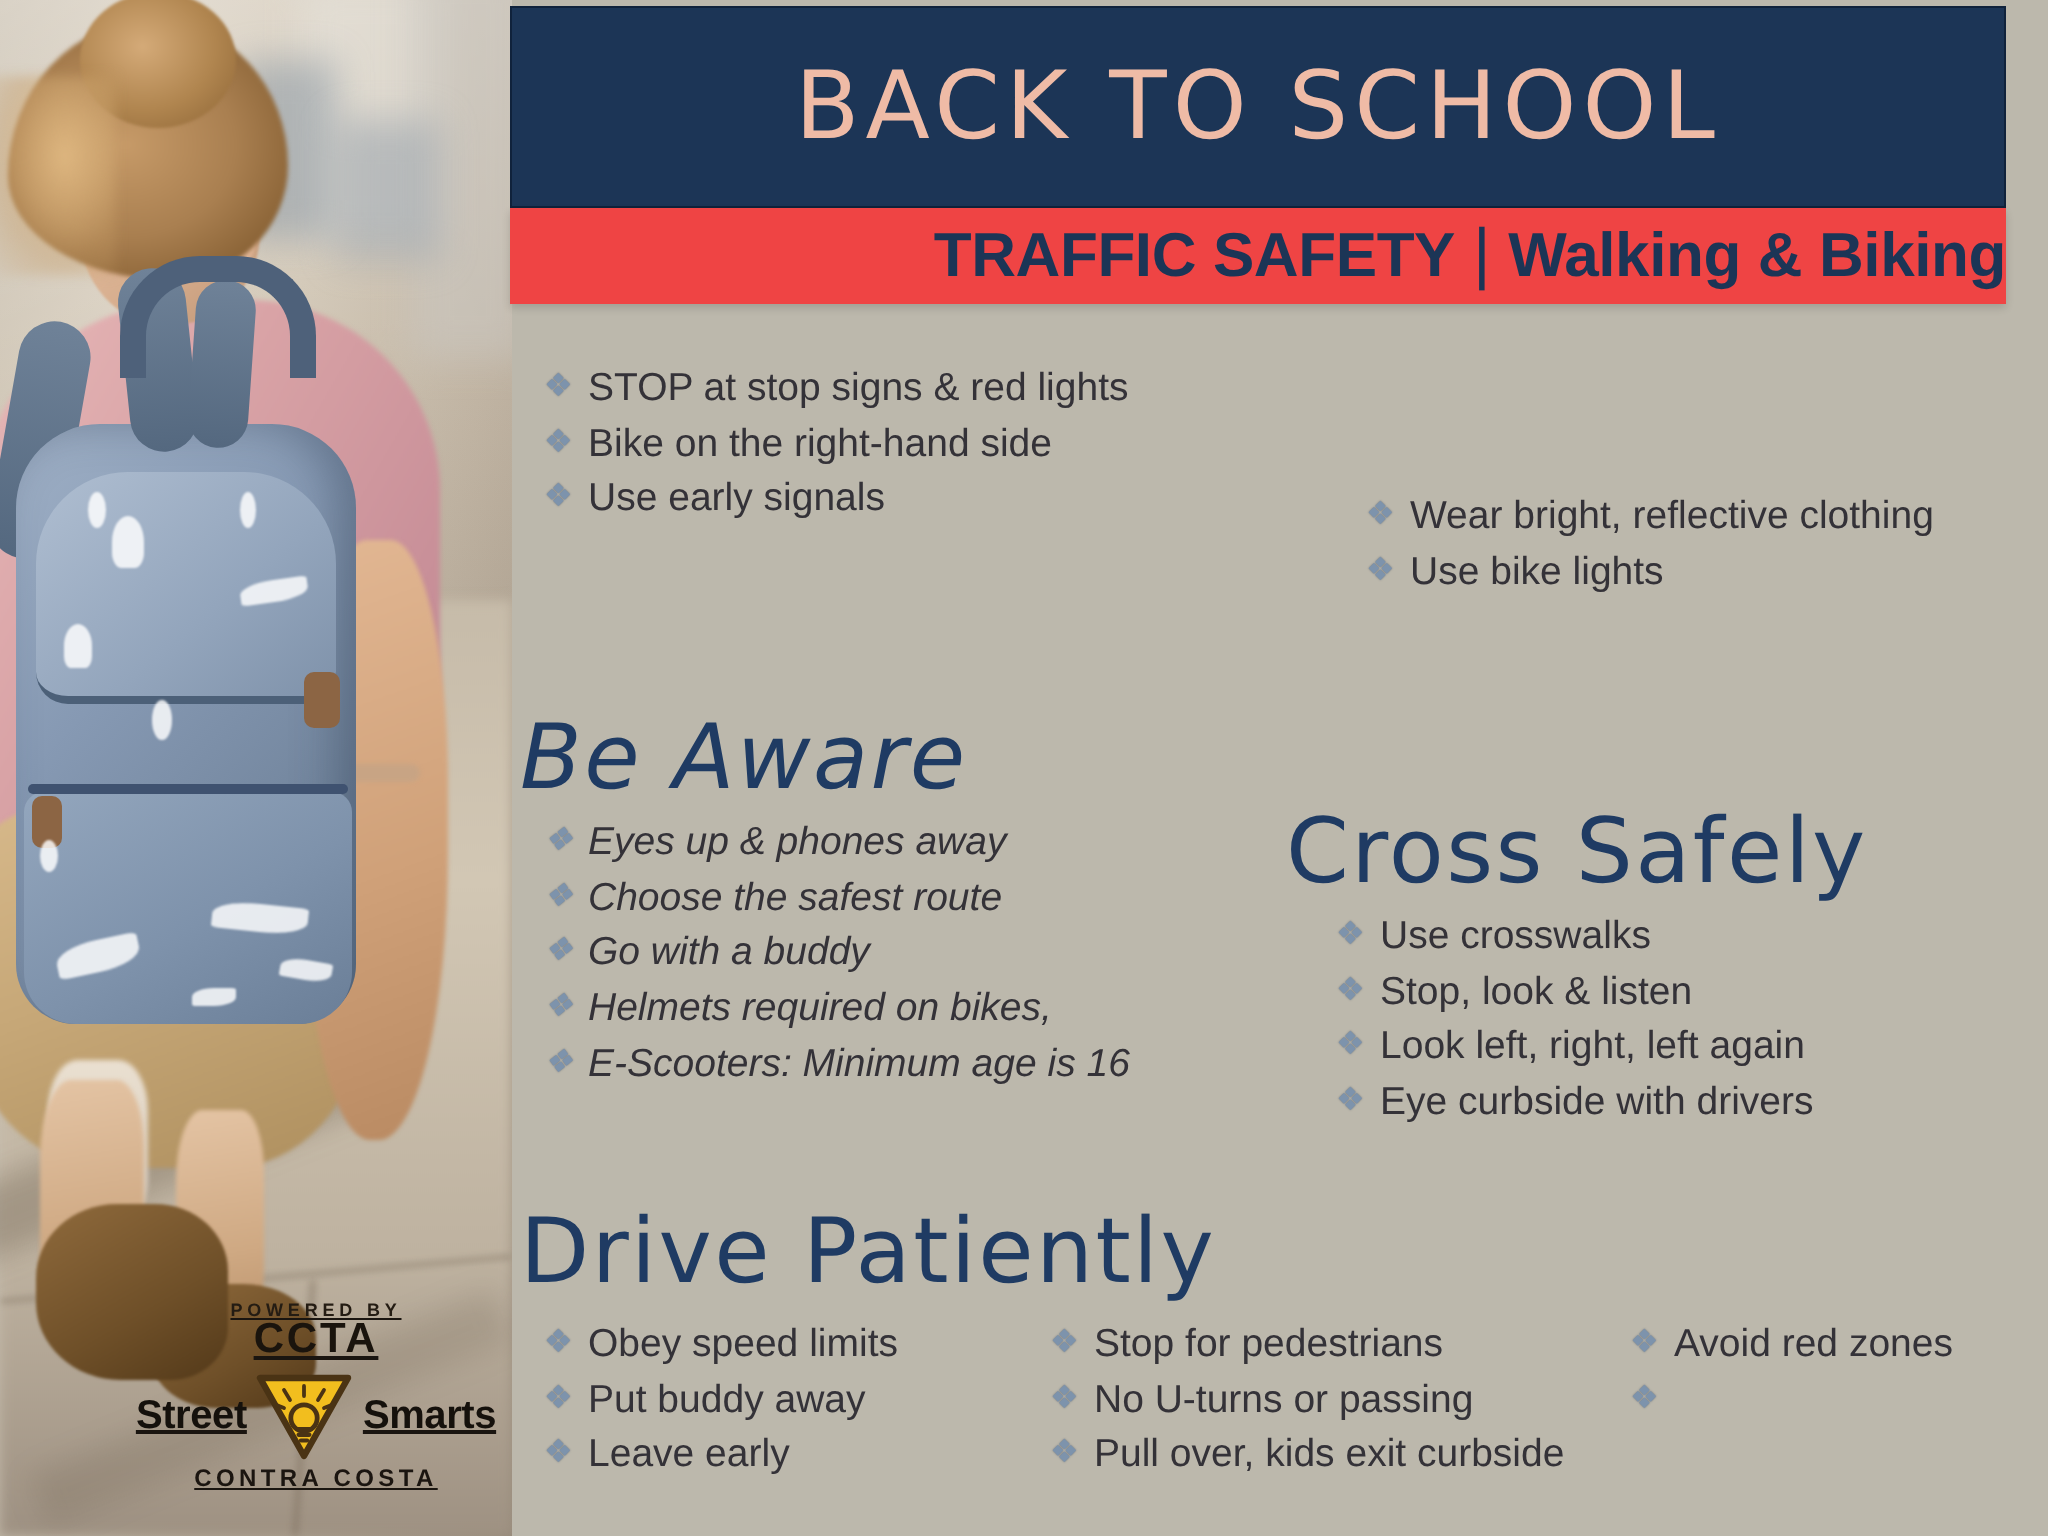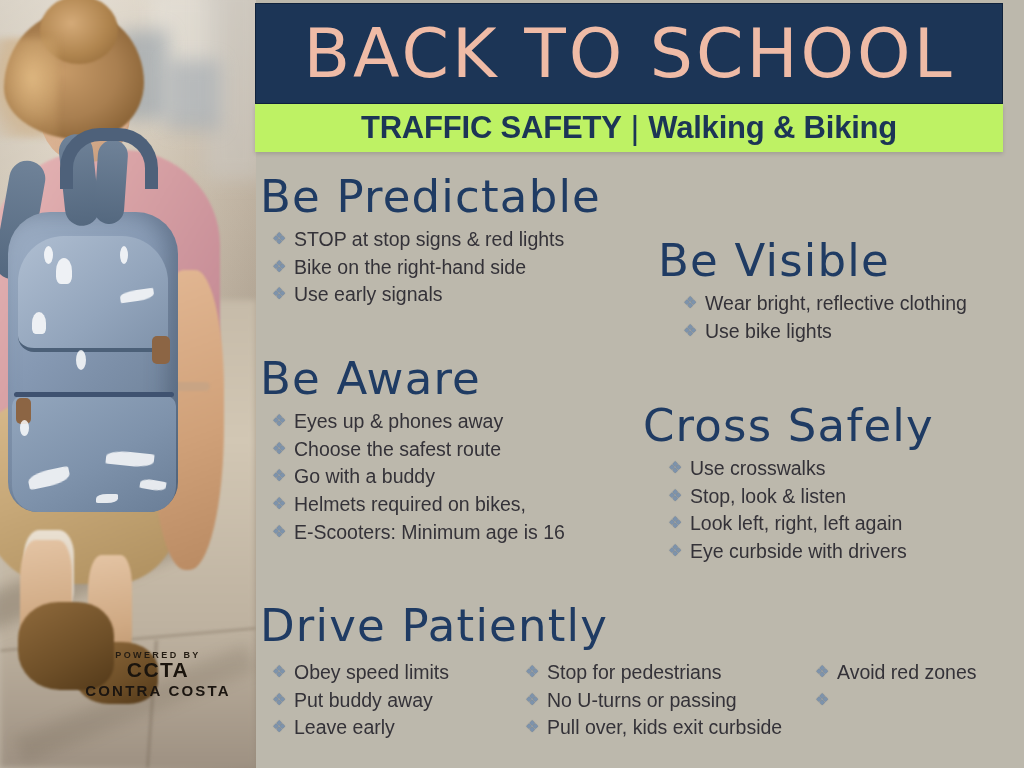--- a/index.html
+++ b/index.html
@@ -201,32 +201,32 @@
     background: #1C3556;
     border: 1px solid #10223B;
     height: 99px;
     display: flex;
     align-items: center;
     justify-content: center;
   }
   .band-title {
     color: #EFBBA6;
     font-family: "DejaVu Sans", sans-serif;
-    font-size: 68px;
+    font-size: 47px;
     font-weight: 400;
     letter-spacing: 3px;
     line-height: 1;
     white-space: nowrap;
   }
   .band-cream {
-    background: #bef264;
+    background: #ef4444;
     height: 48px;
     display: flex;
     align-items: center;
-    justify-content: center;
+    justify-content: flex-end;
     box-shadow: 0 2px 4px rgba(0,0,0,0.14);
   }
   .band-sub {
     color: #1C3556;
     font-family: "Liberation Sans", sans-serif;
     font-size: 31px;
     font-weight: bold;
     letter-spacing: -0.2px;
     white-space: nowrap;
     display: flex;
@@ -276,21 +276,21 @@
     text-align: left;
     text-shadow: 0 0 1px rgba(40,60,90,.6);
   }
   ul.blist li.cont .bullet { visibility: hidden; }
   ul.blist li .btxt { flex: 1 1 auto; }
 
   .grp-predictable { position: absolute; left: 5px;  top: 14px; }
   .grp-predictable .sec-head { margin-left: 0; }
   .grp-predictable ul.blist { margin-left: 12px; }
 
-  .grp-aware { position: absolute; left: 5px; top: 196px; }
+  .grp-aware { position: absolute; left: 5px; top: 196px; font-style: italic; }
   .grp-aware ul.blist { margin-left: 12px; }
 
   .grp-visible { position: absolute; left: 403px; top: 78px; }
   .grp-visible ul.blist { margin-left: 25px; }
 
   .grp-cross { position: absolute; left: 388px; top: 243px; }
   .grp-cross ul.blist { margin-left: 25px; }
 
   .grp-drive { position: absolute; left: 5px; top: 443px; width: 764px; }
   .drive-cols {
@@ -302,20 +302,21 @@
   .drive-cols .dcol.c2 { width: 290px; }
   .drive-cols .dcol.c3 { width: 200px; }
 
   
   .logo {
     position: absolute;
     left: 58px; top: 650px;
     width: 200px;
     text-align: center;
     color: #1A1510;
+    text-decoration: underline;
   }
   .logo .powered {
     font-family: "Liberation Sans", sans-serif;
     font-size: 9px;
     font-weight: bold;
     letter-spacing: 2.4px;
     color: #241C13;
   }
   .logo .ccta {
     font-family: "Liberation Sans", sans-serif;
@@ -335,21 +336,21 @@
   }
   .logo .ss-word {
     font-family: "Liberation Sans", sans-serif;
     font-size: 20px;
     font-weight: bold;
     color: #15110C;
     letter-spacing: -0.2px;
   }
   .logo .contra {
     font-family: "Liberation Sans", sans-serif;
-    font-size: 15px;
+    font-size: 12px;
     font-weight: bold;
     letter-spacing: 2.2px;
     color: #1B1510;
     margin-top: 1px;
   }
   .logo svg { display: block; }
 </style>
 </head>
 <body>
 
@@ -415,21 +416,20 @@
         <span>TRAFFIC SAFETY</span>
         <span class="sep">|</span>
         <span>Walking &amp; Biking</span>
       </div>
     </div>
   </div>
 
   <div class="content">
 
     <div class="grp-predictable">
-      <div class="sec-head">Be Predictable</div>
       <ul class="blist">
         <li>
           <span class="bullet">❖</span>
           <span class="btxt">STOP at stop signs &amp; red lights</span>
         </li>
         <li>
           <span class="bullet">❖</span>
           <span class="btxt">Bike on the right-hand side</span>
         </li>
         <li>
@@ -459,21 +459,20 @@
           <span class="btxt">Helmets required on bikes,</span>
         </li>
         <li>
           <span class="bullet">❖</span>
           <span class="btxt">E-Scooters: Minimum age is 16</span>
         </li>
       </ul>
     </div>
 
     <div class="grp-visible">
-      <div class="sec-head">Be Visible</div>
       <ul class="blist">
         <li>
           <span class="bullet">❖</span>
           <span class="btxt">Wear bright, reflective clothing</span>
         </li>
         <li>
           <span class="bullet">❖</span>
           <span class="btxt">Use bike lights</span>
         </li>
       </ul>
@@ -548,16 +547,36 @@
           </ul>
         </div>
       </div>
     </div>
 
   </div>
 
   <div class="logo">
     <div class="powered">POWERED BY</div>
     <div class="ccta">CCTA</div>
+    <div class="ss-row">
+      <span class="ss-word">Street</span>
+      <span>
+        <svg width="50" height="46" viewBox="0 0 50 46" aria-hidden="true">
+          <polygon points="3,4 47,4 25,43" fill="#F2BE1E" stroke="#4A3314" stroke-width="3.2" stroke-linejoin="round"></polygon>
+          <g stroke="#4A3314" stroke-width="1.9" stroke-linecap="round">
+            <line x1="25" y1="8" x2="25" y2="13"></line>
+            <line x1="15" y1="10" x2="18" y2="15"></line>
+            <line x1="35" y1="10" x2="32" y2="15"></line>
+            <line x1="10" y1="17" x2="15" y2="19"></line>
+            <line x1="40" y1="17" x2="35" y2="19"></line>
+          </g>
+          <circle cx="25" cy="24" r="6.6" fill="none" stroke="#4A3314" stroke-width="2.4"></circle>
+          <path d="M21.6 29.5 L28.4 29.5" stroke="#4A3314" stroke-width="2.1" stroke-linecap="round"></path>
+          <path d="M22.3 32.4 L27.7 32.4" stroke="#4A3314" stroke-width="2.1" stroke-linecap="round"></path>
+          <path d="M23.4 35.2 L26.6 35.2" stroke="#4A3314" stroke-width="2" stroke-linecap="round"></path>
+        </svg>
+      </span>
+      <span class="ss-word">Smarts</span>
+    </div>
     <div class="contra">CONTRA COSTA</div>
   </div>
 
 </div>
 
 </body></html>

